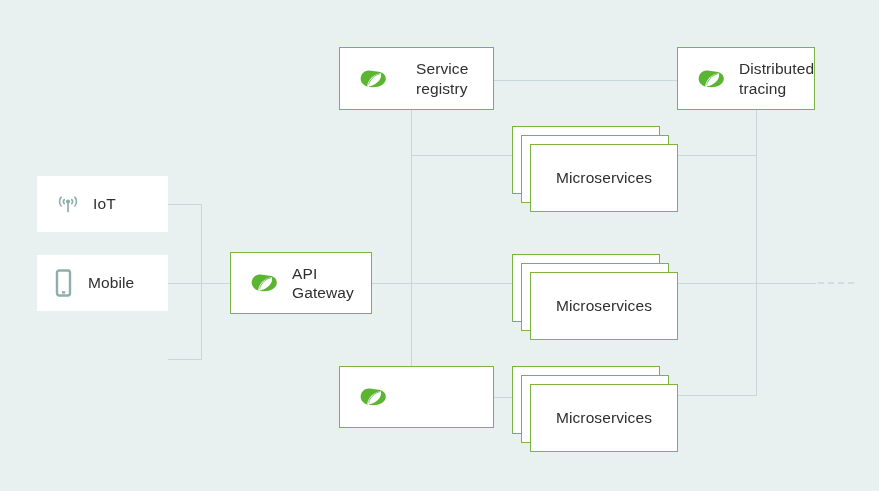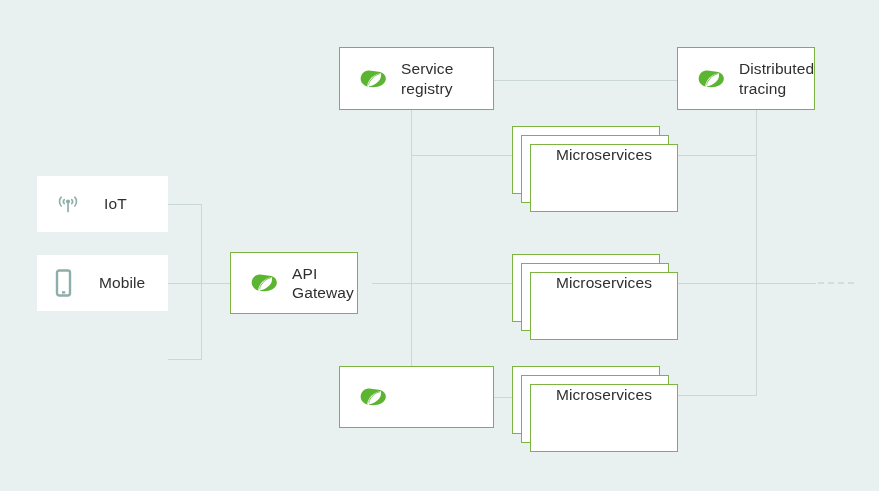--- a/index.html
+++ b/index.html
@@ -52,21 +52,21 @@
   }
 
   .node-label {
     font-size: 15.5px;
     color: #2f2f2f;
     line-height: 1.25;
     white-space: pre-line;
     letter-spacing: 0.1px;
   }
   .node.spring .node-label { margin-left: 13px; }
-  .node.client .node-label { margin-left: 23px; font-size: 15.5px; }
+  .node.client .node-label { margin-left: 12px; font-size: 15.5px; }
 
   
   .spring-logo {
     width: 30px;
     height: 30px;
     flex: 0 0 30px;
   }
 
   
   .client-icon {
@@ -86,21 +86,21 @@
   }
   .stack .card {
     position: absolute;
     box-sizing: border-box;
     border: 1px solid #7cb342;
     background: #ffffff;
   }
   .stack .card.c1 { left: 0px;  top: 0px;  width: 148px; height: 68px; }
   .stack .card.c2 { left: 9px;  top: 9px;  width: 148px; height: 68px; }
   .stack .card.c3 { left: 18px; top: 18px; width: 148px; height: 68px;
-                    display: flex; align-items: flex-start; justify-content: center; }
+                    display: flex; align-items: center; justify-content: center; }
   .stack .card.c3 .node-label { font-size: 15.5px; text-align: center; }
 </style>
 </head>
 <body>
 
 <div id="diagram">
 
   <div class="line h" style="left:168px; top:204px; width:34px;"></div>
   <div class="line h" style="left:168px; top:283px; width:34px;"></div>
   <div class="line h" style="left:168px; top:359px; width:34px;"></div>
@@ -143,36 +143,36 @@
     <span class="client-icon">
       <svg viewBox="0 0 26 30" width="26" height="30" aria-hidden="true">
         <rect x="7" y="2.5" width="13" height="25" rx="2.2" ry="2.2" fill="none" stroke="#8fadab" stroke-width="2.4"></rect>
         <rect x="12" y="23.2" width="3.2" height="2.4" fill="#8fadab"></rect>
       </svg>
     </span>
     <span class="node-label">Mobile</span>
   </div>
 
 
-  <div class="node spring" style="left:230px; top:252px; width:128px; height:62px;">
+  <div class="node spring" style="left:230px; top:252px; width:142px; height:62px;">
     <span class="spring-logo">
       <svg viewBox="0 0 40 40" width="30" height="30" aria-hidden="true">
         <path d="M7 27 C1 22 3 11 12 9 C17 8 21 10 25 10 C33 10 38 15 37 21
                  C36 27 29 31 20 31 C14 31 10 30 7 27 Z" fill="#5cb531"></path>
         <path d="M30 12 C24 13 18 17 15 22 C13 25 12 28 13 30
                  C20 30 27 25 30 19 C31 16 31 13 30 12 Z" fill="#ffffff"></path>
         <path d="M29.5 12.8 C24 14 19 18 16.2 22.6 C14.6 25.2 13.9 27.6 14.3 29.2" fill="none" stroke="#5cb531" stroke-width="1.1"></path>
         <rect x="13" y="27.5" width="1.5" height="5" fill="#ffffff"></rect>
       </svg>
     </span>
     <span class="node-label">API
 Gateway</span>
   </div>
 
-  <div class="node spring" style="left:339px; top:47px; width:155px; height:63px;">
+  <div class="node spring" style="left:339px; top:47px; width:155px; height:63px;gap:15px;">
     <span class="spring-logo">
       <svg viewBox="0 0 40 40" width="30" height="30" aria-hidden="true">
         <path d="M7 27 C1 22 3 11 12 9 C17 8 21 10 25 10 C33 10 38 15 37 21
                  C36 27 29 31 20 31 C14 31 10 30 7 27 Z" fill="#5cb531"></path>
         <path d="M30 12 C24 13 18 17 15 22 C13 25 12 28 13 30
                  C20 30 27 25 30 19 C31 16 31 13 30 12 Z" fill="#ffffff"></path>
         <path d="M29.5 12.8 C24 14 19 18 16.2 22.6 C14.6 25.2 13.9 27.6 14.3 29.2" fill="none" stroke="#5cb531" stroke-width="1.1"></path>
         <rect x="13" y="27.5" width="1.5" height="5" fill="#ffffff"></rect>
       </svg>
     </span>

